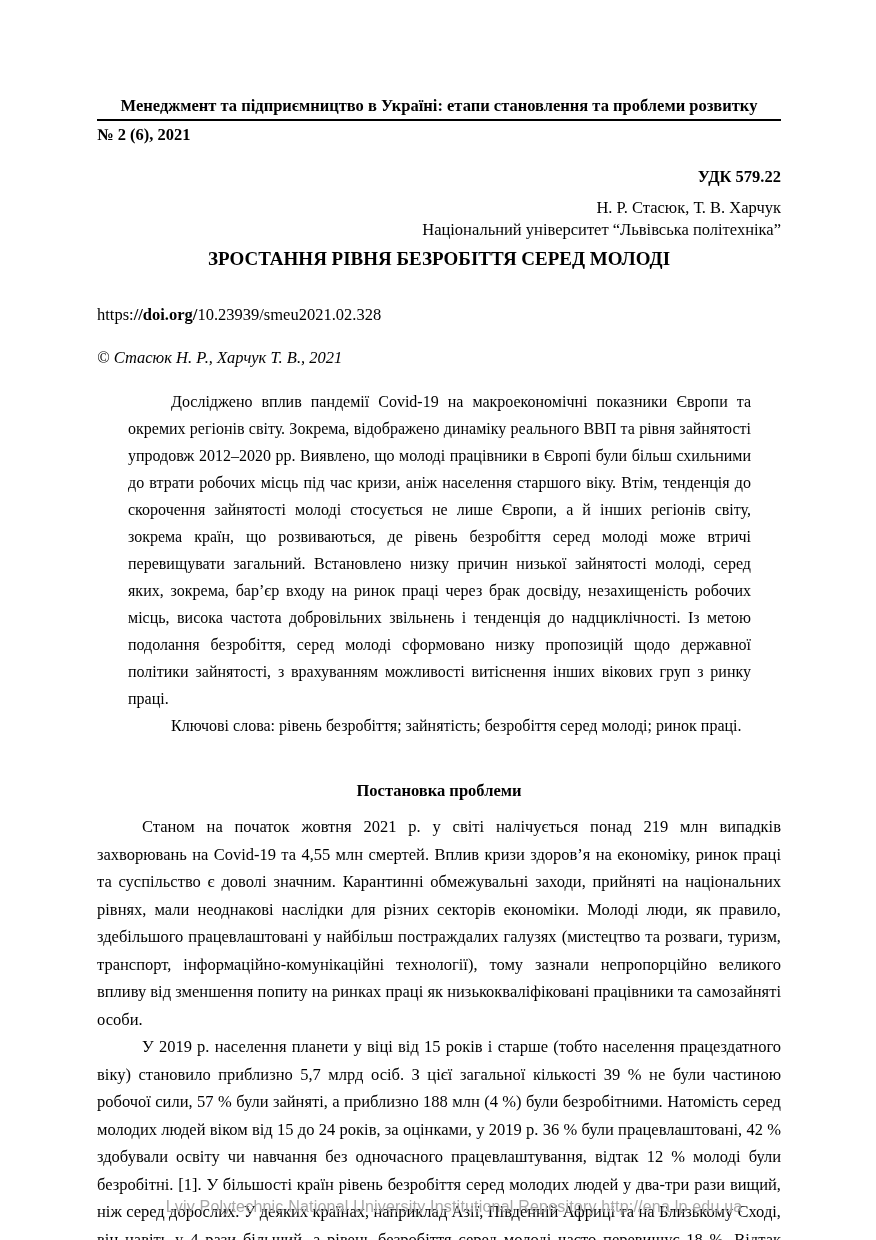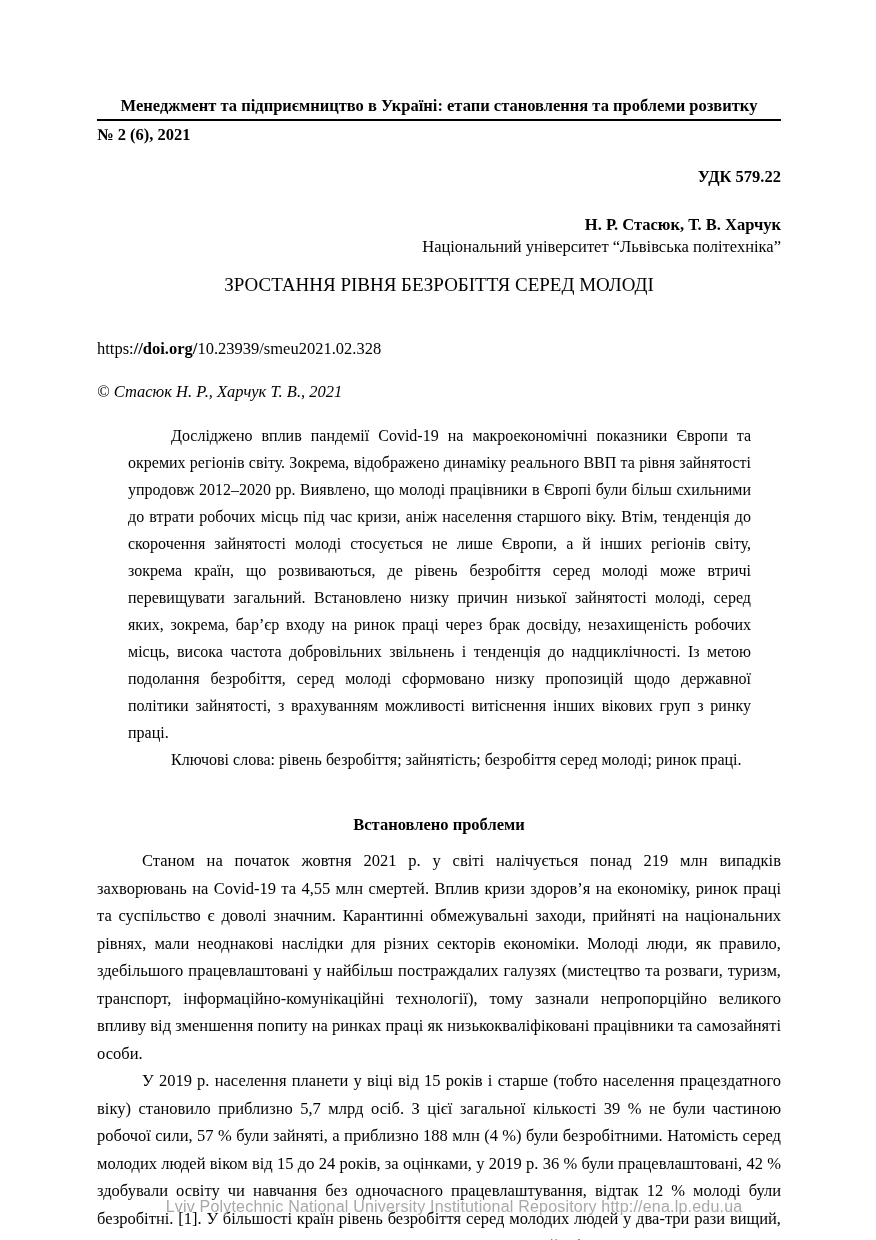--- a/index.html
+++ b/index.html
@@ -37,42 +37,42 @@
   }
   
   .udc {
     margin-top: 23px;
     text-align: right;
     font-weight: bold;
     font-size: 16.5px;
   }
   
   .authors {
-    margin-top: 27px;
+    margin-top: 10px;
     text-align: right;
-    font-weight: bold;
+    font-weight: normal;
     font-size: 16.5px;
     line-height: 22px;
   }
   .affiliation {
     text-align: right;
     font-size: 16.5px;
     line-height: 22px;
   }
   
   .article-title {
-    margin-top: 13px;
+    margin-top: 4px;
     text-align: center;
-    font-weight: normal;
+    font-weight: bold;
     font-size: 19px;
     line-height: 28px;
   }
   
   .doi {
-    margin-top: 40px;
+    margin-top: 32px;
     font-size: 16.5px;
   }
   .doi .bold { font-weight: bold; }
   
   .copyright {
     margin-top: 23px;
     font-style: italic;
     font-size: 16.5px;
   }
   
@@ -136,21 +136,21 @@
     <span>https:</span><span class="bold">//doi.org/</span><span>10.23939/smeu2021.02.328</span>
   </div>
 
   <div class="copyright">© Стасюк Н. Р., Харчук Т. В., 2021</div>
 
   <div class="abstract-block">
     <p>Досліджено вплив пандемії Covid-19 на макроекономічні показники Європи та окремих регіонів світу. Зокрема, відображено динаміку реального ВВП та рівня зайнятості упродовж 2012–2020 рр. Виявлено, що молоді працівники в Європі були більш схильними до втрати робочих місць під час кризи, аніж населення старшого віку. Втім, тенденція до скорочення зайнятості молоді стосується не лише Європи, а й інших регіонів світу, зокрема країн, що розвиваються, де рівень безробіття серед молоді може втричі перевищувати загальний. Встановлено низку причин низької зайнятості молоді, серед яких, зокрема, бар’єр входу на ринок праці через брак досвіду, незахищеність робочих місць, висока частота добровільних звільнень і тенденція до надциклічності. Із метою подолання безробіття, серед молоді сформовано низку пропозицій щодо державної політики зайнятості, з врахуванням можливості витіснення інших вікових груп з ринку праці.</p>
     <p><span>Ключові слова:</span><span> рівень безробіття; зайнятість; безробіття серед молоді; ринок праці.</span></p>
   </div>
 
-  <div class="section-heading">Встановлено проблеми</div>
+  <div class="section-heading">Постановка проблеми</div>
 
   <div class="body-text">
     <p>Станом на початок жовтня 2021 р. у світі налічується понад 219 млн випадків захворювань на Covid-19 та 4,55 млн смертей. Вплив кризи здоров’я на економіку, ринок праці та суспільство є доволі значним. Карантинні обмежувальні заходи, прийняті на національних рівнях, мали неоднакові наслідки для різних секторів економіки. Молоді люди, як правило, здебільшого працевлаштовані у найбільш постраждалих галузях (мистецтво та розваги, туризм, транспорт, інформаційно-комунікаційні технології), тому зазнали непропорційно великого впливу від зменшення попиту на ринках праці як низькокваліфіковані працівники та самозайняті особи.</p>
     <p>У 2019 р. населення планети у віці від 15 років і старше (тобто населення працездатного віку) становило приблизно 5,7 млрд осіб. З цієї загальної кількості 39 % не були частиною робочої сили, 57 % були зайняті, а приблизно 188 млн (4 %) були безробітними. Натомість серед молодих людей віком від 15 до 24 років, за оцінками, у 2019 р. 36 % були працевлаштовані, 42 % здобували освіту чи навчання без одночасного працевлаштування, відтак 12 % молоді були безробітні. [1]. У більшості країн рівень безробіття серед молодих людей у два-три рази вищий, ніж серед дорослих. У деяких країнах, наприклад Азії, Південній Африці та на Близькому Сході, він навіть у 4 рази більший, а рівень безробіття серед молоді часто перевищує 18 %. Відтак постає питання: як зменшити рівень безробіття серед молоді за допомогою політики зайнятості без витіснення з ринку праці інших вікових груп населення.</p>
   </div>
 
 </div>
 
 <div class="repo-footer">Lviv Polytechnic National University Institutional Repository http://ena.lp.edu.ua</div>
 

